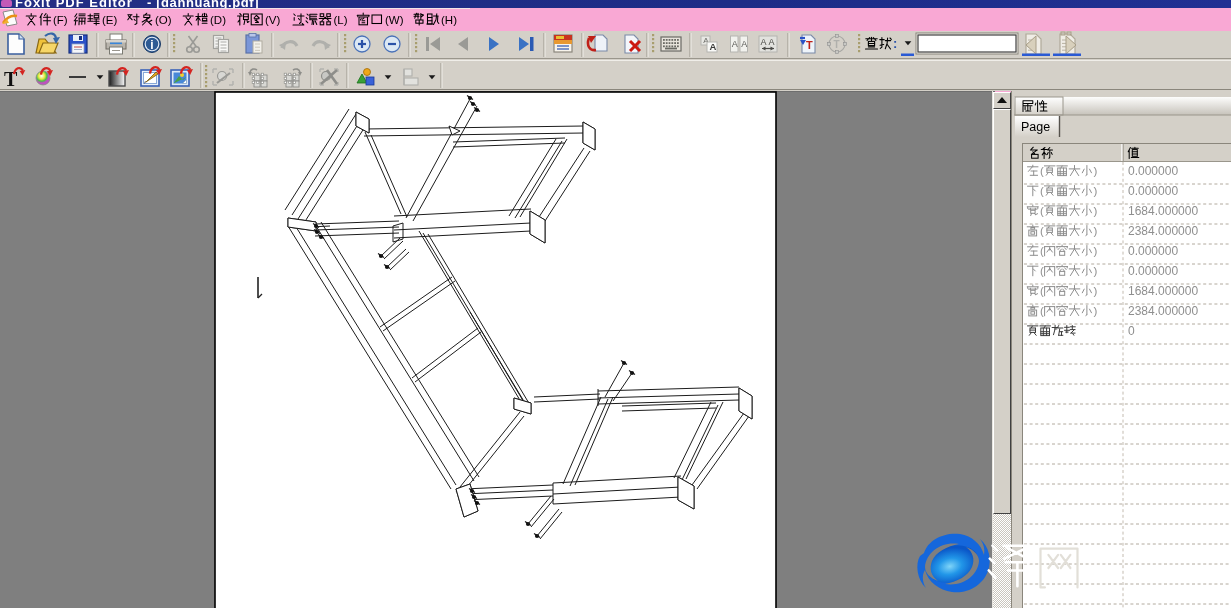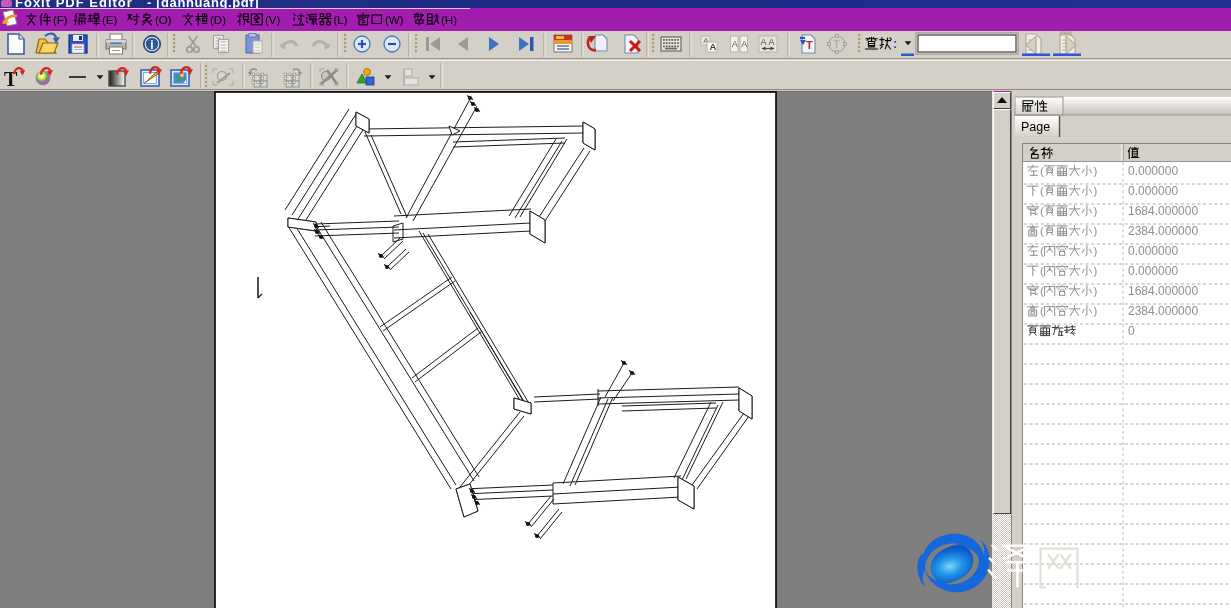--- a/index.html
+++ b/index.html
@@ -1,12 +1,12 @@
 <!DOCTYPE html>
-<html><head><meta charset="utf-8"><style>html,body{margin:0;padding:0}*{box-sizing:border-box}body{font-family:"Liberation Sans",sans-serif;width:1231px;height:608px;overflow:hidden}#root{position:relative;width:1231px;height:608px;background:#a21caf;overflow:hidden}</style></head><body>
+<html><head><meta charset="utf-8"><style>html,body{margin:0;padding:0}*{box-sizing:border-box}body{font-family:"Liberation Sans",sans-serif;width:1231px;height:608px;overflow:hidden}#root{position:relative;width:1231px;height:608px;background:#f9a8d4;overflow:hidden}</style></head><body>
 <div id="root">
     <div style="position:absolute;left:0;top:0;width:1231px;height:8px;background:linear-gradient(90deg,#232e84 0%,#1d2c87 60%,#213093 100%)"></div>
     <div style="position:absolute;left:1px;top:0;width:11px;height:7px;background:#c45ab8;border-radius:2px"></div>
     <svg style="position:absolute;left:0px;top:0px" width="400" height="8" viewBox="0 0 400 8">
       <text x="15" y="7" font-size="13" fill="#fff" font-weight="bold" letter-spacing="1" font-family="Liberation Sans, sans-serif">Foxit PDF Editor</text>
       <text x="147" y="7" font-size="13" fill="#fff" font-weight="bold" letter-spacing="0.6" font-family="Liberation Sans, sans-serif">- [danhuang.pdf]</text>
     </svg>
     <svg style="position:absolute;left:0px;top:8px" width="470" height="23" viewBox="0 0 470 23">
       <rect x="0.0" y="0.0" width="470.0" height="0.8" fill="#f2f0ec"></rect>
       <path d="M3 4 L13 2 L17 16 L7 18 Z" fill="#fcfcfc" stroke="#8a8a88" stroke-width="1.00" stroke-linecap="butt" stroke-linejoin="miter"></path>

